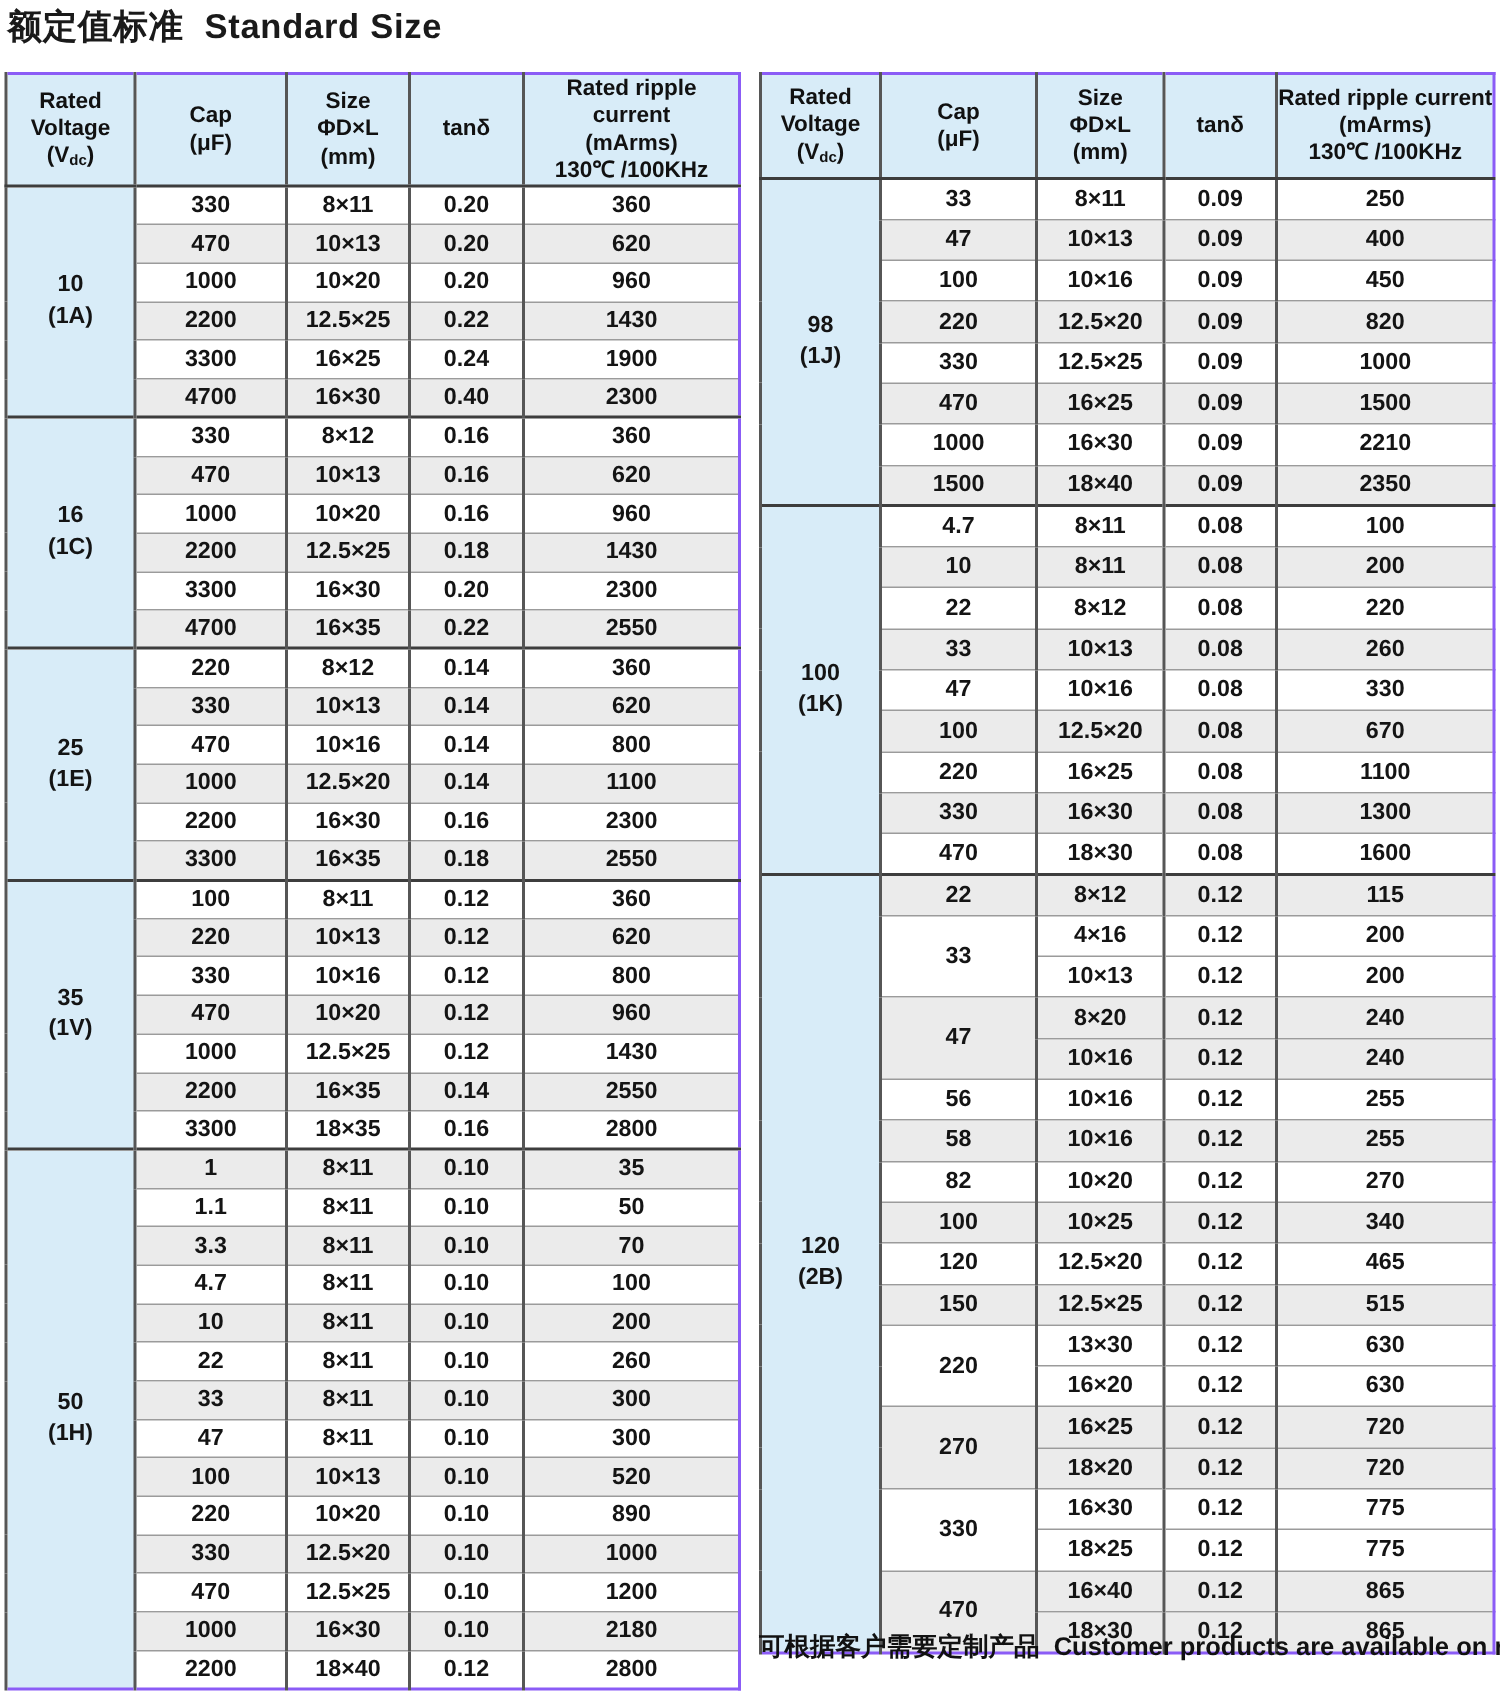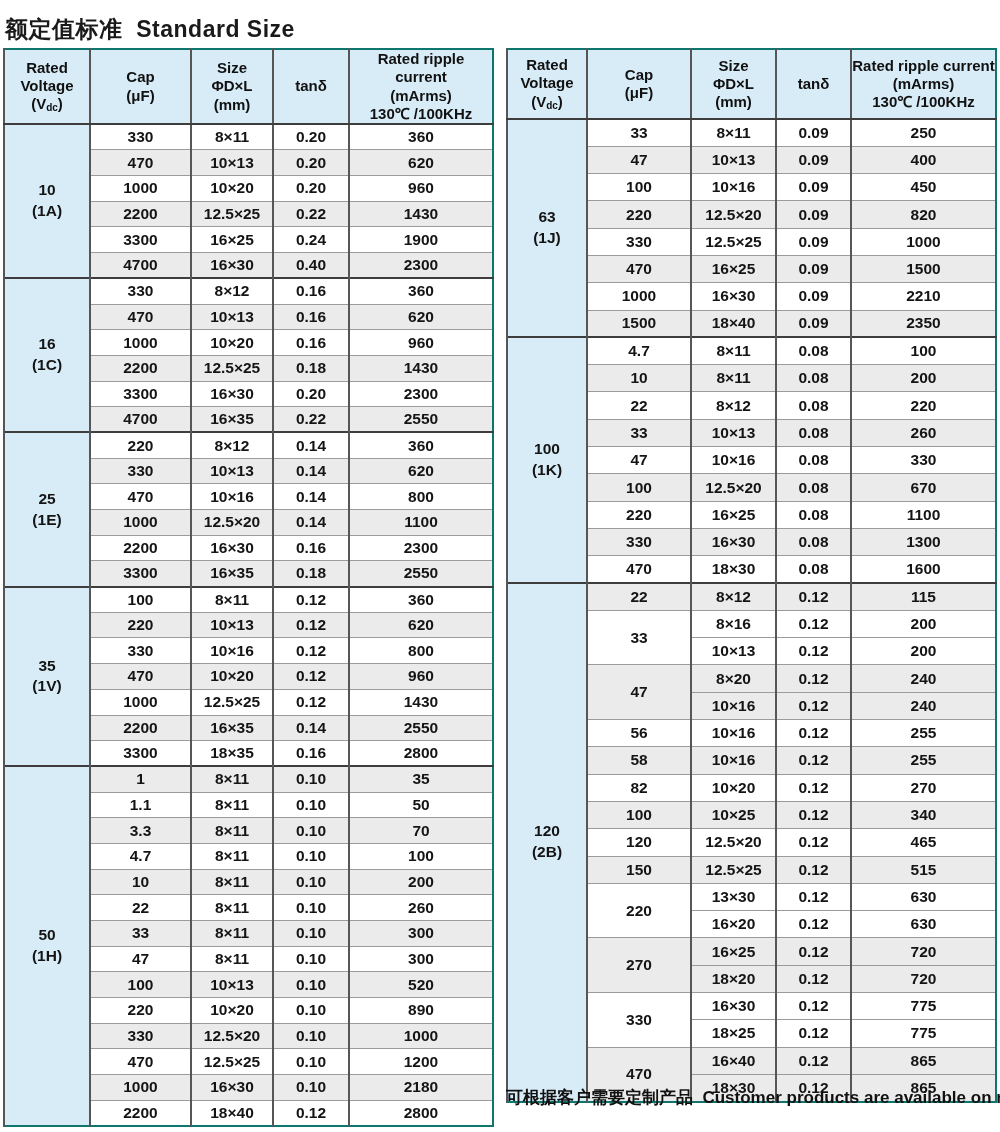--- a/index.html
+++ b/index.html
@@ -5,25 +5,24 @@
   html,body { margin:0; padding:0; }
   body {
     width:1000px; height:1132px; position:relative; background:#ffffff;
     font-family:"Liberation Sans", sans-serif; color:#151515;
     -webkit-font-smoothing:antialiased;
   }
   .page-title {
     position:absolute; left:5px; top:2px;
     font-size:23px; font-weight:700; letter-spacing:0.5px; color:#1a1a1a;
     white-space:pre;
-    margin-top:12px;
   }
   table.spec {
     position:absolute; top:48px; border-collapse:collapse; table-layout:fixed;
-    border:2px solid #0f766e;
+    border:2px solid #8b5cf6;
   }
   #tableL { left:3px;   width:489px; }
   #tableR { left:506px; width:489px; }
   th, td {
     border-left:2px solid #565656;
     border-top:1px solid #9b9b9b;
     text-align:center; vertical-align:middle; padding:0;
     overflow:hidden;
   }
   thead tr { height:70px; }
@@ -339,21 +338,21 @@
       <th><span>Rated</span><br><span>Voltage</span><br><span><span>(V</span><sub>dc</sub><span>)</span></span></th>
       <th><span>Cap</span><br><span>(μF)</span></th>
       <th><span>Size</span><br><span>ΦD×L</span><br><span>(mm)</span></th>
       <th><span>tanδ</span></th>
       <th><span>Rated ripple current</span><br><span>(mArms)</span><br><span>130℃ /100KHz</span></th>
     </tr>
   </thead>
   <tbody>
       <tr class="section-start">
         <td class="voltage-cell" rowspan="8">
-          <div>63</div>
+          <div>98</div>
           <div>(1J)</div>
         </td>
         <td class="cap-cell" rowspan="1">33</td>
         <td class="size-cell">8×11</td>
         <td class="tan-cell">0.09</td>
         <td class="ripple-cell">250</td>
       </tr>
       <tr class="alt">
         <td class="cap-cell" rowspan="1">47</td>
         <td class="size-cell">10×13</td>
@@ -459,21 +458,21 @@
           <div>120</div>
           <div>(2B)</div>
         </td>
         <td class="cap-cell" rowspan="1">22</td>
         <td class="size-cell">8×12</td>
         <td class="tan-cell">0.12</td>
         <td class="ripple-cell">115</td>
       </tr>
       <tr>
         <td class="cap-cell" rowspan="2">33</td>
-        <td class="size-cell">8×16</td>
+        <td class="size-cell">4×16</td>
         <td class="tan-cell">0.12</td>
         <td class="ripple-cell">200</td>
       </tr>
       <tr>
         <td class="size-cell">10×13</td>
         <td class="tan-cell">0.12</td>
         <td class="ripple-cell">200</td>
       </tr>
       <tr class="alt">
         <td class="cap-cell" rowspan="2">47</td>

